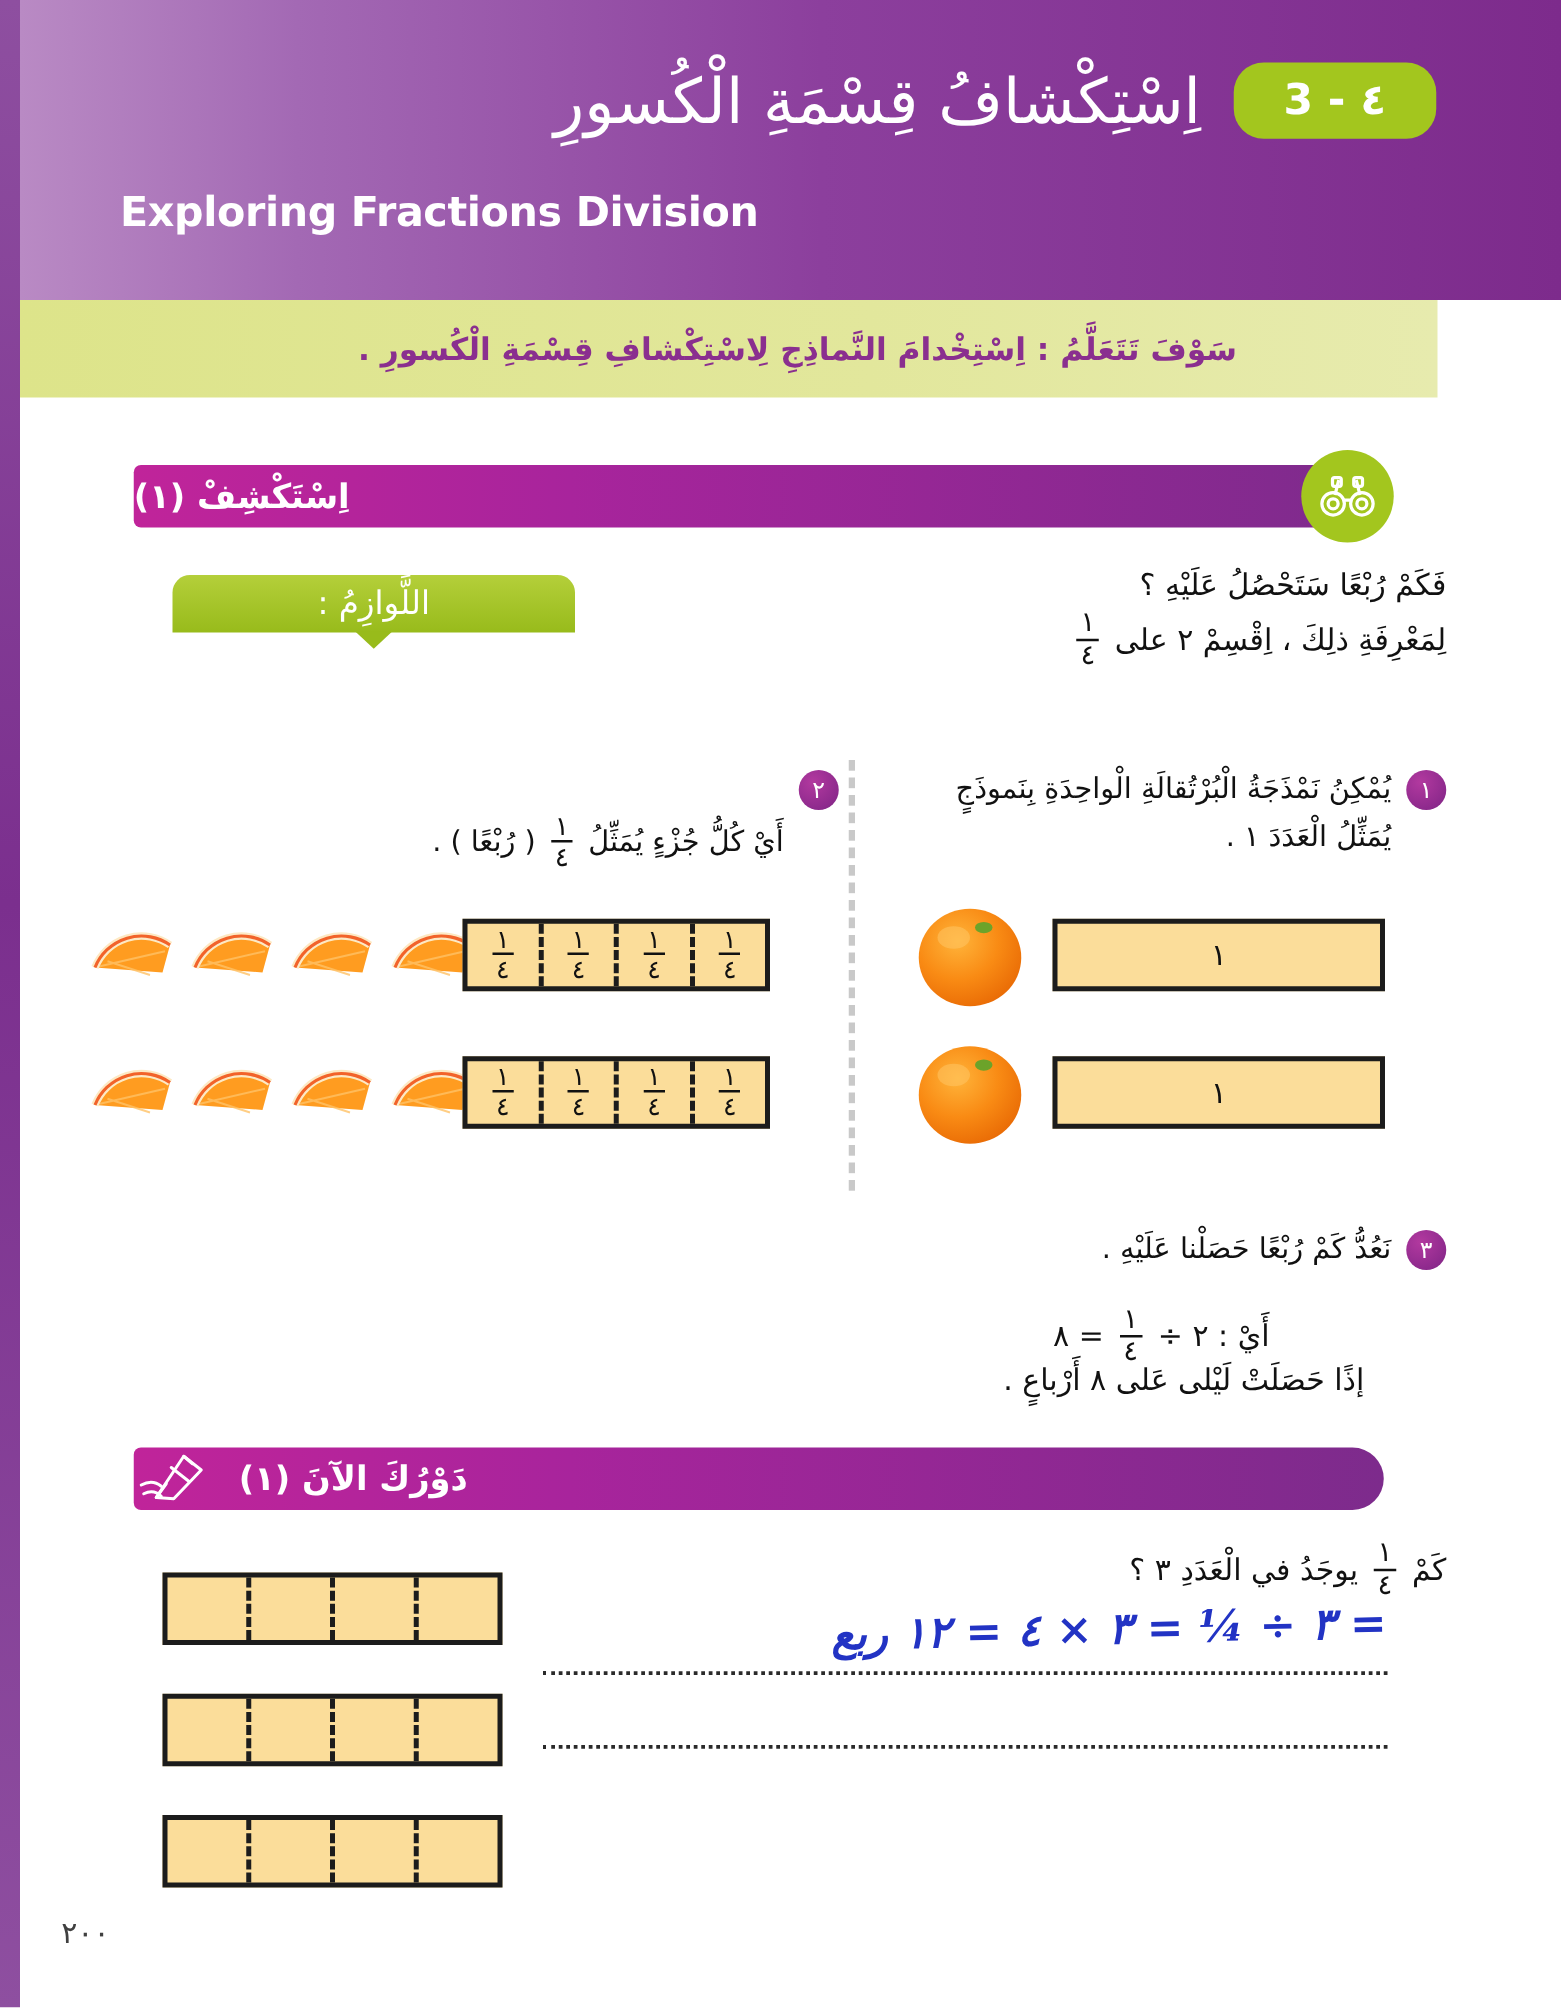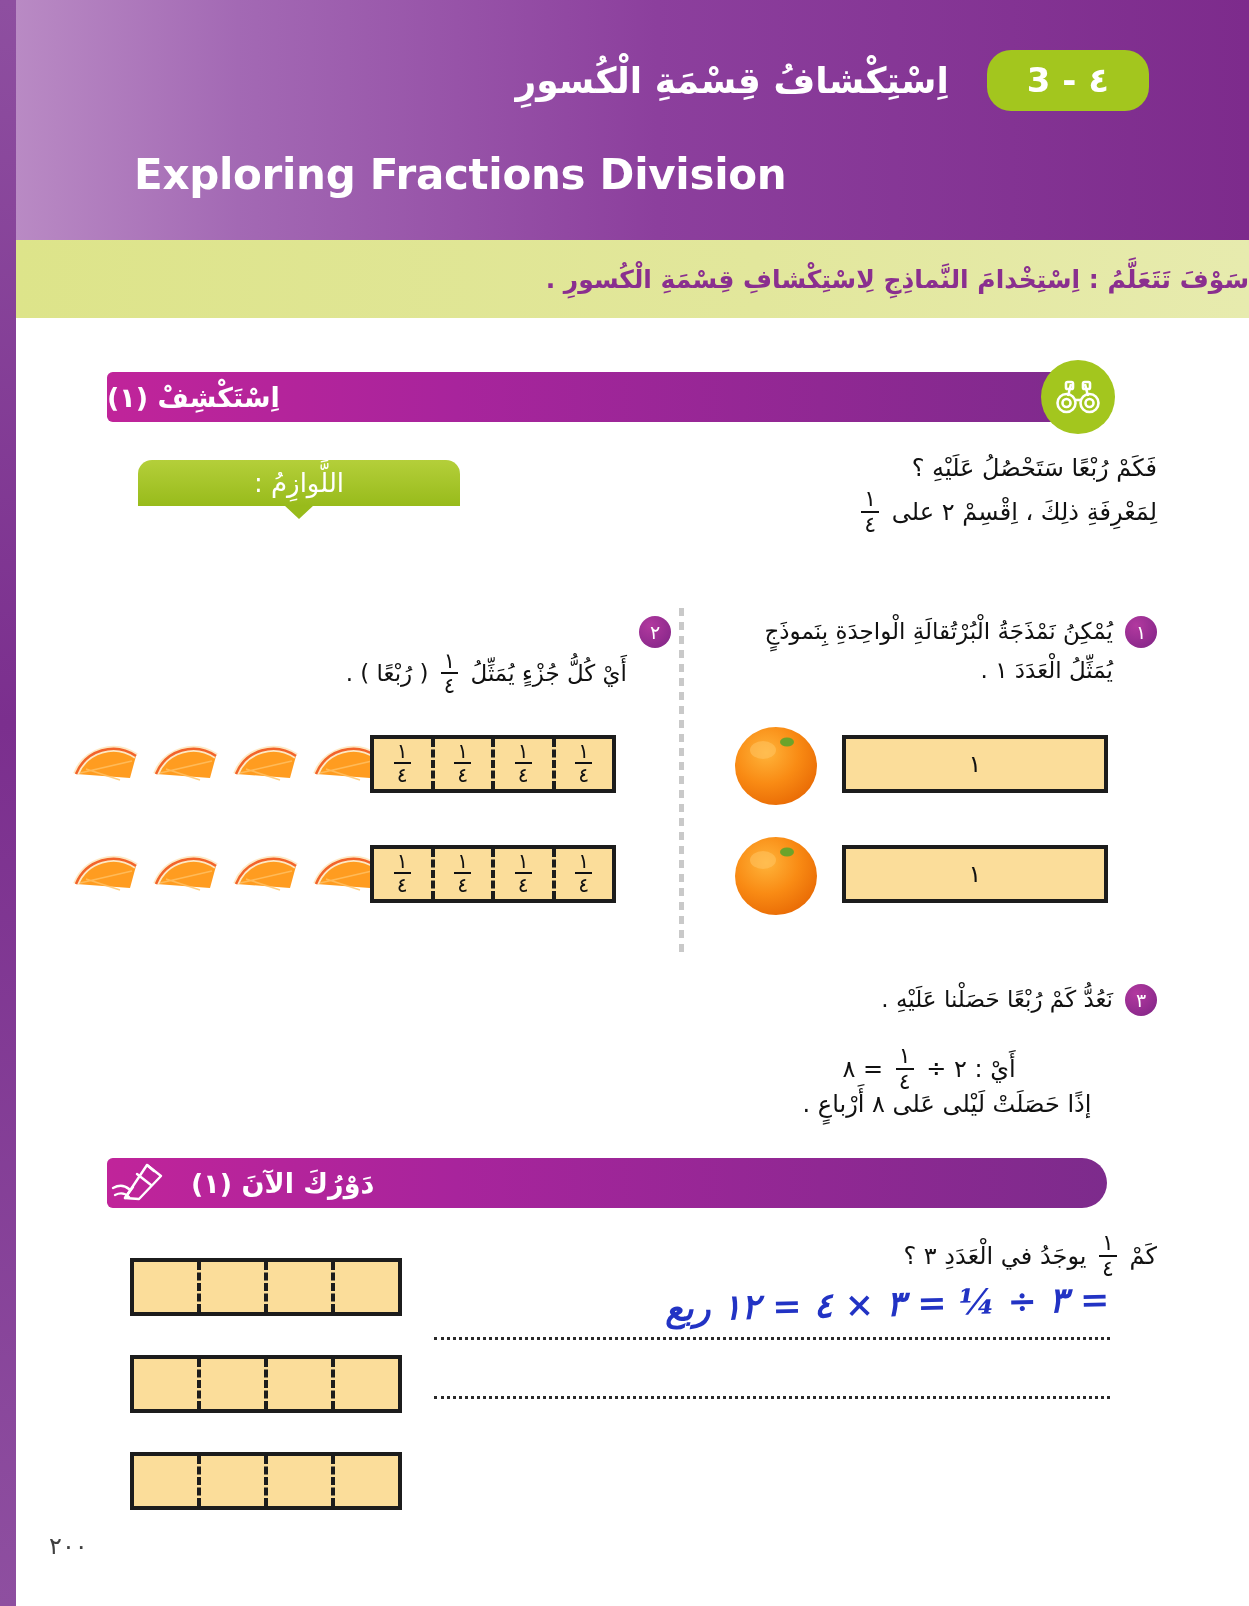--- a/index.html
+++ b/index.html
@@ -48,48 +48,48 @@
     padding: 12px 40px;
     font-size: 34px;
     font-weight: bold;
     letter-spacing: 2px;
     direction: rtl;
     line-height: 1.1;
   }
   .lesson-title-ar {
     flex: 0 0 auto;
     color: #ffffff;
-    font-size: 36px;
-    font-weight: bold;
-    margin-right: 38px;
+    font-size: 50px;
+    font-weight: normal;
+    margin-right: 26px;
     white-space: nowrap;
   }
   .lesson-title-en {
     position: absolute;
     top: 150px;
     left: 0;
     width: 100%;
     text-align: left;
-    padding-left: 118px;
+    padding-left: 80px;
     color: #ffffff;
-    font-size: 42px;
+    font-size: 33px;
     font-weight: bold;
     direction: ltr;
     letter-spacing: -0.3px;
   }
 
   
   .objective {
     position: absolute;
     left: 16px; top: 240px;
-    width: 1233px; height: 78px;
+    width: 1134px; height: 78px;
     background: linear-gradient(90deg,#dde48a 0%, #e2e79c 60%, #e7ebae 100%);
     display: flex;
     align-items: center;
-    justify-content: flex-start;
+    justify-content: center;
   }
   .objective-text {
     color: #8a2f8f;
     font-size: 25px;
     font-weight: bold;
     padding-left: 110px;
   }
 
   
   .banner {

